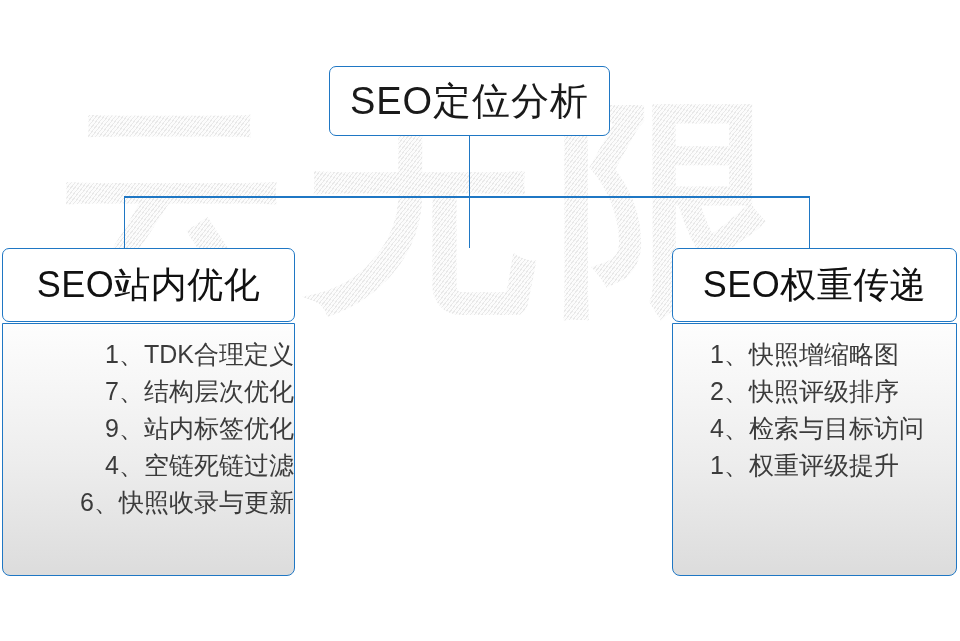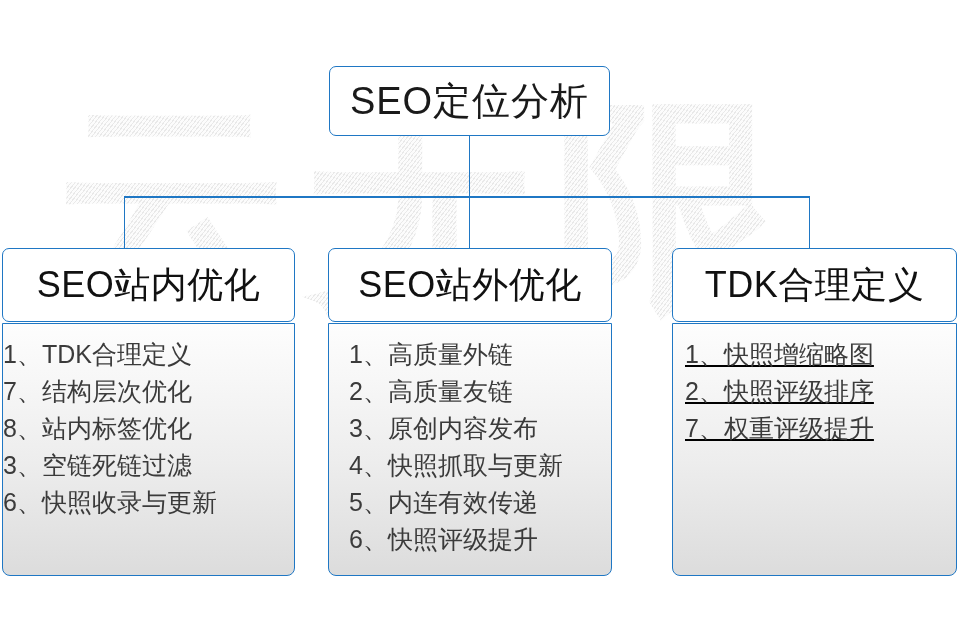--- a/index.html
+++ b/index.html
@@ -93,21 +93,21 @@
     letter-spacing: 1px;
     white-space: nowrap;
   }
 
   
   .branch {
     position: absolute;
     top: 248px;
     z-index: 3;
   }
-  .branch.c0 { left: 2px;   width: 293px; }
+  .branch.c0 { left: 2px;   width: 293px; text-align: right; }
   .branch.c1 { left: 328px; width: 284px; }
   .branch.c2 { left: 672px; width: 285px; }
 
   .branch-head {
     box-sizing: border-box;
     height: 74px;
     border: 1.5px solid #1f77c4;
     border-radius: 7px;
     background: #ffffff;
     display: flex;
@@ -133,21 +133,21 @@
         #ededed 55%,
         #e3e3e3 82%,
         #dcdcdc 100%);
     padding: 12px 0 10px 0;
     display: flex;
     flex-direction: column;
     justify-content: flex-start;
   }
   .branch.c0 .branch-body { padding-left: 0; }
   .branch.c1 .branch-body { padding-left: 20px; }
-  .branch.c2 .branch-body { padding-left: 12px; text-decoration: underline; }
+  .branch.c2 .branch-body { padding-left: 37px; }
 
   .branch-item {
     font-size: 25px;
     line-height: 37px;
     color: #3b3b3b;
     white-space: nowrap;
   }
 
 </style>
 </head>
@@ -177,44 +177,32 @@
     <span class="root-label">SEO定位分析</span>
   </div>
 
   <div class="branch c0">
     <div class="branch-head">
       <span class="branch-head-label">SEO站内优化</span>
     </div>
     <div class="branch-body">
       <div class="branch-item">1、TDK合理定义</div>
       <div class="branch-item">7、结构层次优化</div>
-      <div class="branch-item">8、站内标签优化</div>
-      <div class="branch-item">3、空链死链过滤</div>
+      <div class="branch-item">9、站内标签优化</div>
+      <div class="branch-item">4、空链死链过滤</div>
       <div class="branch-item">6、快照收录与更新</div>
     </div>
   </div>
 
-  <div class="branch c1">
-    <div class="branch-head">
-      <span class="branch-head-label">SEO站外优化</span>
-    </div>
-    <div class="branch-body">
-      <div class="branch-item">1、高质量外链</div>
-      <div class="branch-item">2、高质量友链</div>
-      <div class="branch-item">3、原创内容发布</div>
-      <div class="branch-item">4、快照抓取与更新</div>
-      <div class="branch-item">5、内连有效传递</div>
-      <div class="branch-item">6、快照评级提升</div>
-    </div>
-  </div>
 
   <div class="branch c2">
     <div class="branch-head">
-      <span class="branch-head-label">TDK合理定义</span>
+      <span class="branch-head-label">SEO权重传递</span>
     </div>
     <div class="branch-body">
       <div class="branch-item">1、快照增缩略图</div>
       <div class="branch-item">2、快照评级排序</div>
-      <div class="branch-item">7、权重评级提升</div>
+      <div class="branch-item">4、检索与目标访问</div>
+      <div class="branch-item">1、权重评级提升</div>
     </div>
   </div>
 
 </div>
 
 </body></html>

